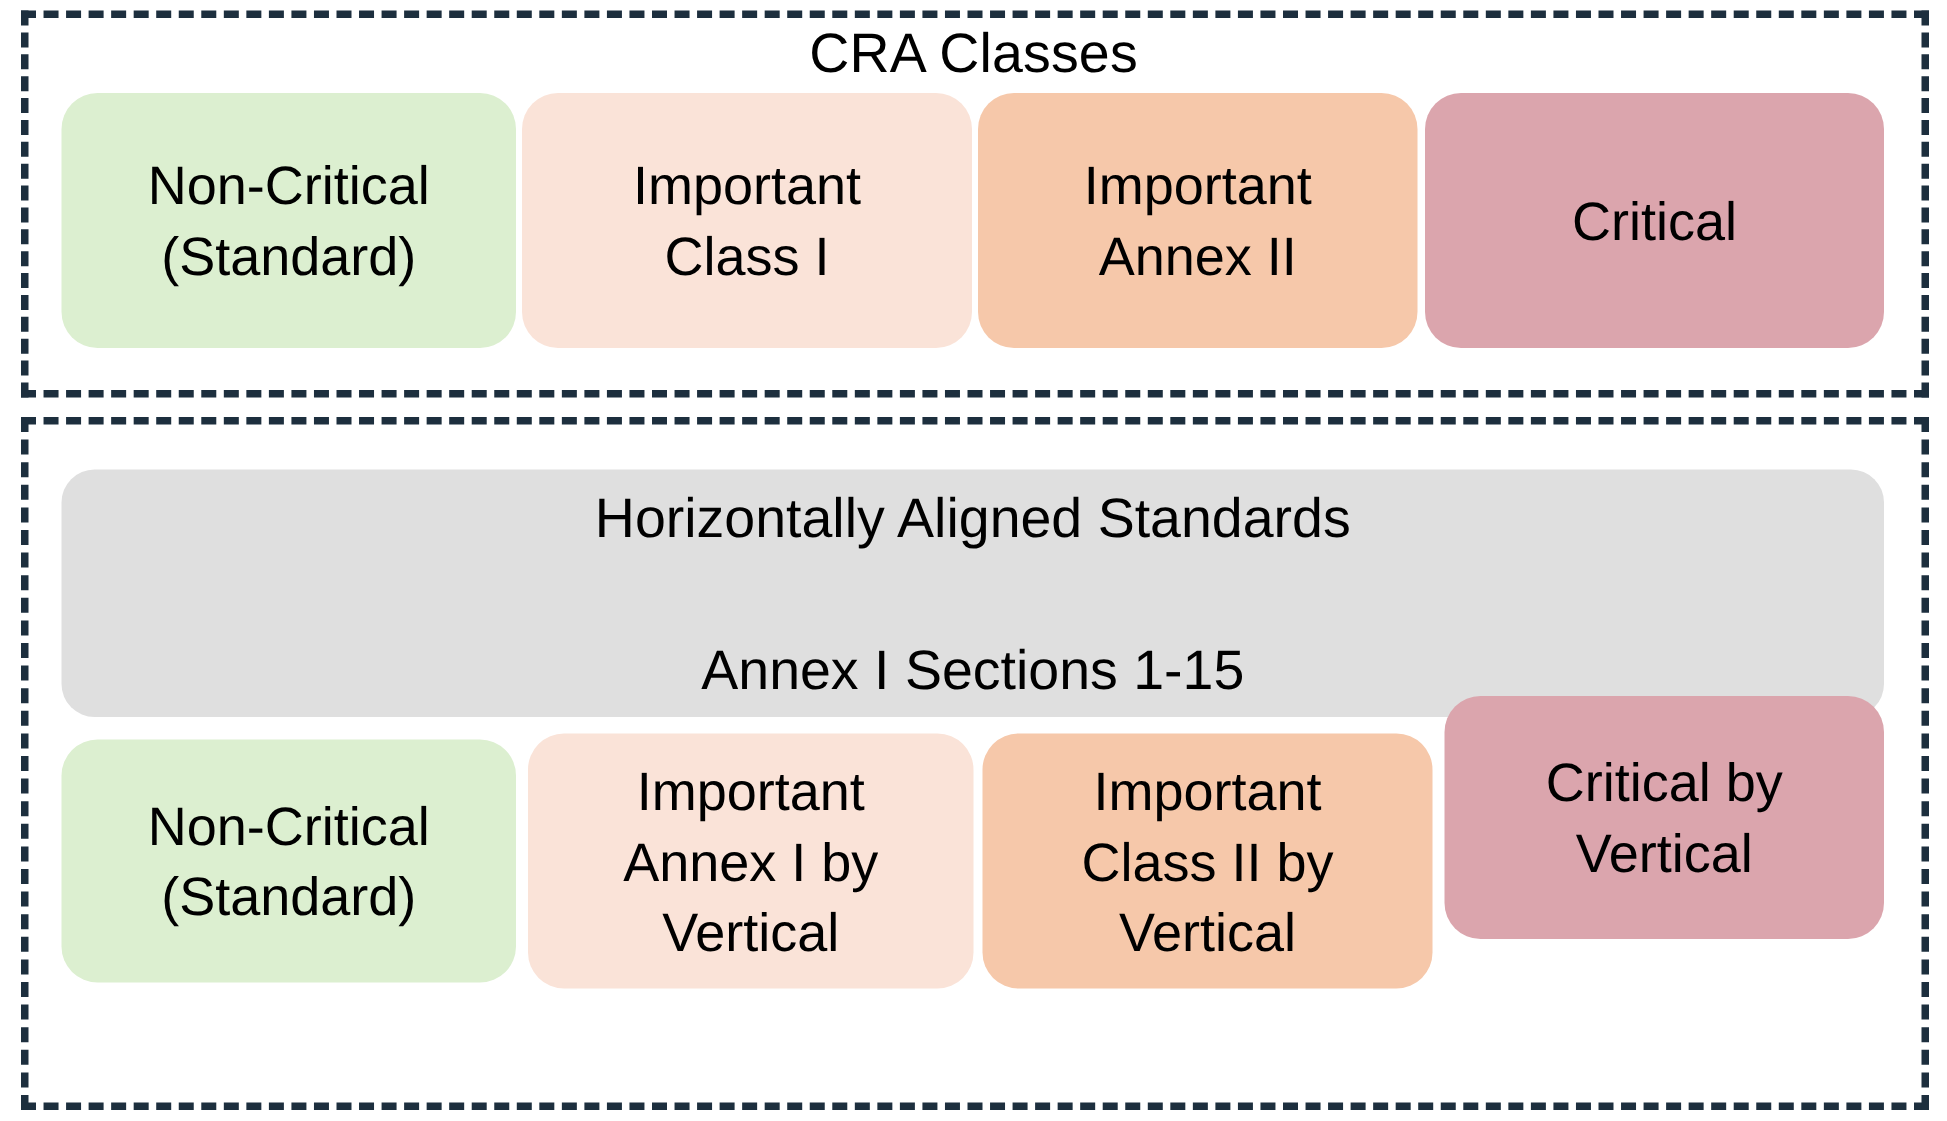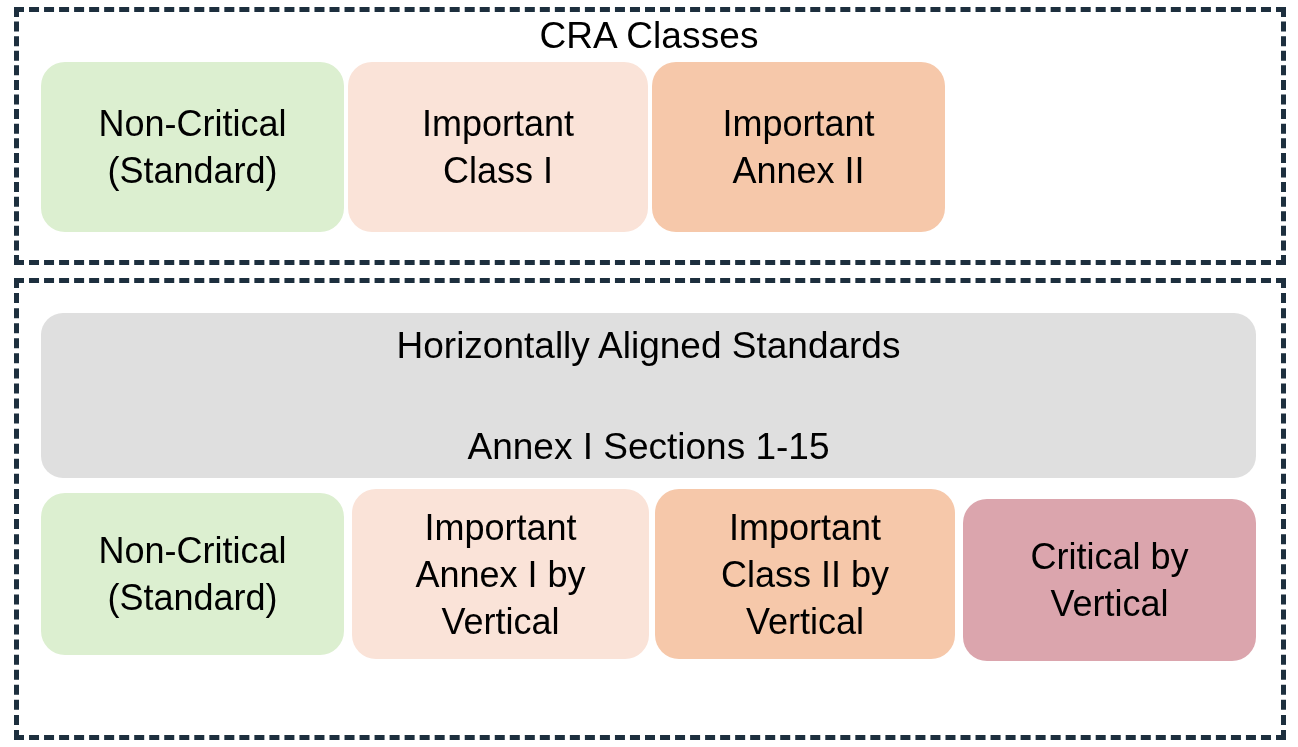--- a/index.html
+++ b/index.html
@@ -93,21 +93,21 @@
     color: #000000;
     font-size: 37px;
     line-height: 53px;
     gap: 48px;
   }
 
   
   #std-box-0 { left: 41px;   top: 493px; width: 303px; height: 162px; }
   #std-box-1 { left: 352px;  top: 489px; width: 297px; height: 170px; }
   #std-box-2 { left: 655px;  top: 489px; width: 300px; height: 170px; }
-  #std-box-3 { left: 963px;  top: 499px; width: 293px; height: 162px; }
+  #std-box-3 { left: 963px;  top: 464px; width: 293px; height: 162px; }
 </style>
 </head>
 <body>
 
 <div id="canvas">
 
   <div class="group-frame" id="frame-cra"></div>
 
   <div class="caption" id="caption-cra">CRA Classes</div>
 
@@ -125,20 +125,25 @@
     </span>
   </div>
 
   <div class="class-box" id="cra-box-2" style="background:#f6c8aa;">
     <span>
       <span class="box-label">Important</span>
       <span class="box-label">Annex II</span>
     </span>
   </div>
 
+  <div class="class-box" id="cra-box-3" style="background:#dba5ad;">
+    <span>
+      <span class="box-label">Critical</span>
+    </span>
+  </div>
 
   <div class="group-frame" id="frame-std"></div>
 
   <div id="horizontal-band">
     <span class="box-label">Horizontally Aligned Standards</span>
     <span class="box-label">Annex I Sections 1-15</span>
   </div>
 
   <div class="class-box" id="std-box-0" style="background:#dcefd0;">
     <span>

